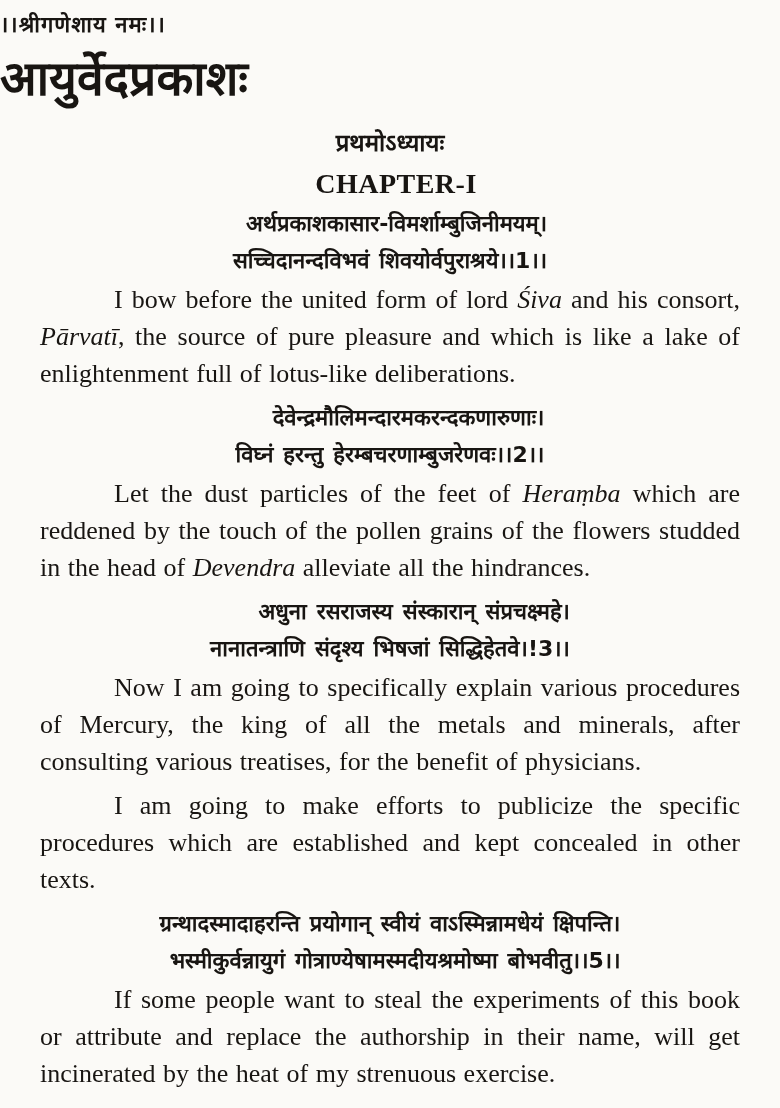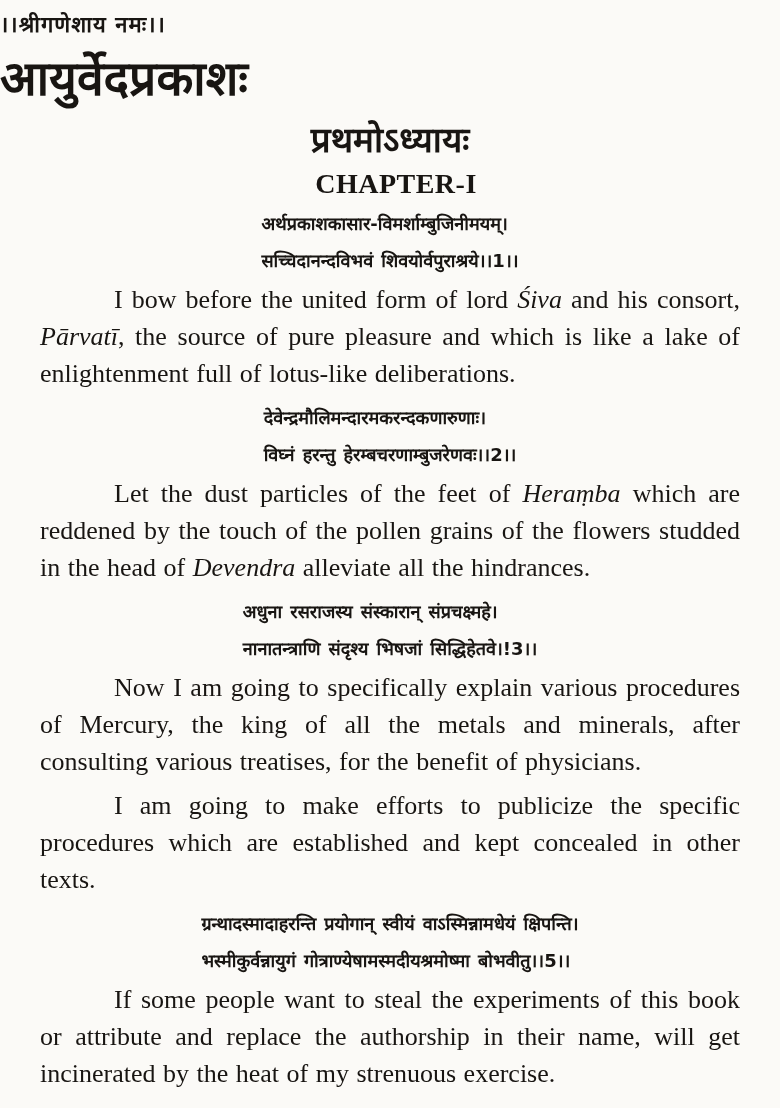--- a/index.html
+++ b/index.html
@@ -35,23 +35,23 @@
   .main-title {
     text-align: left;
     font-family: "DejaVu Sans", sans-serif;
     font-weight: 700;
     font-size: 48px;
     line-height: 56px;
     margin-top: 10px;
   }
   .chapter-sans {
     text-align: center;
-    font-family: Liberation Mono, monospace;
+    font-family: Liberation Serif, serif;
     font-weight: 700;
-    font-size: 35px;
+    font-size: 24px;
     line-height: 34px;
     margin-top: 20px;
   }
   .chapter-eng {
     text-align: center;
     font-family: "Liberation Serif", "DejaVu Serif", serif;
     font-weight: 700;
     font-size: 28px;
     line-height: 32px;
     margin-top: 8px;
@@ -62,26 +62,26 @@
   .verse-wrap {
     text-align: center;
     margin: 5px 20px 2px;
   }
   .verse {
     display: inline-block;
     text-align: center;
   }
   .verse-line {
     display: flex;
-    justify-content: flex-start;
+    justify-content: flex-end;
     white-space: nowrap;
     gap: 0.45em;
     font-family: "DejaVu Sans", sans-serif;
     font-weight: 700;
-    font-size: 18px;
+    font-size: 22px;
     line-height: 37px;
   }
   .verse-word { display: inline-block; }
   
   .para {
     font-size: 26px;
     line-height: 37px;
     text-align: justify;
     text-indent: 74px;
     margin: 0 40px 7px;

